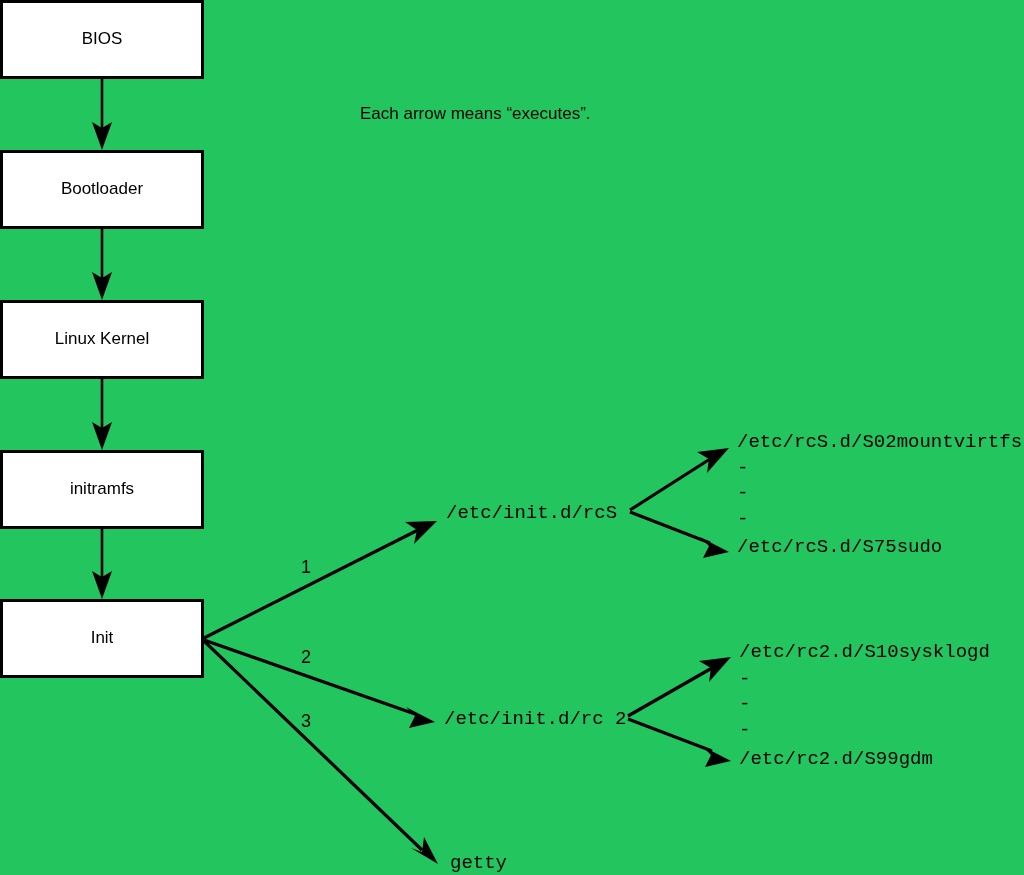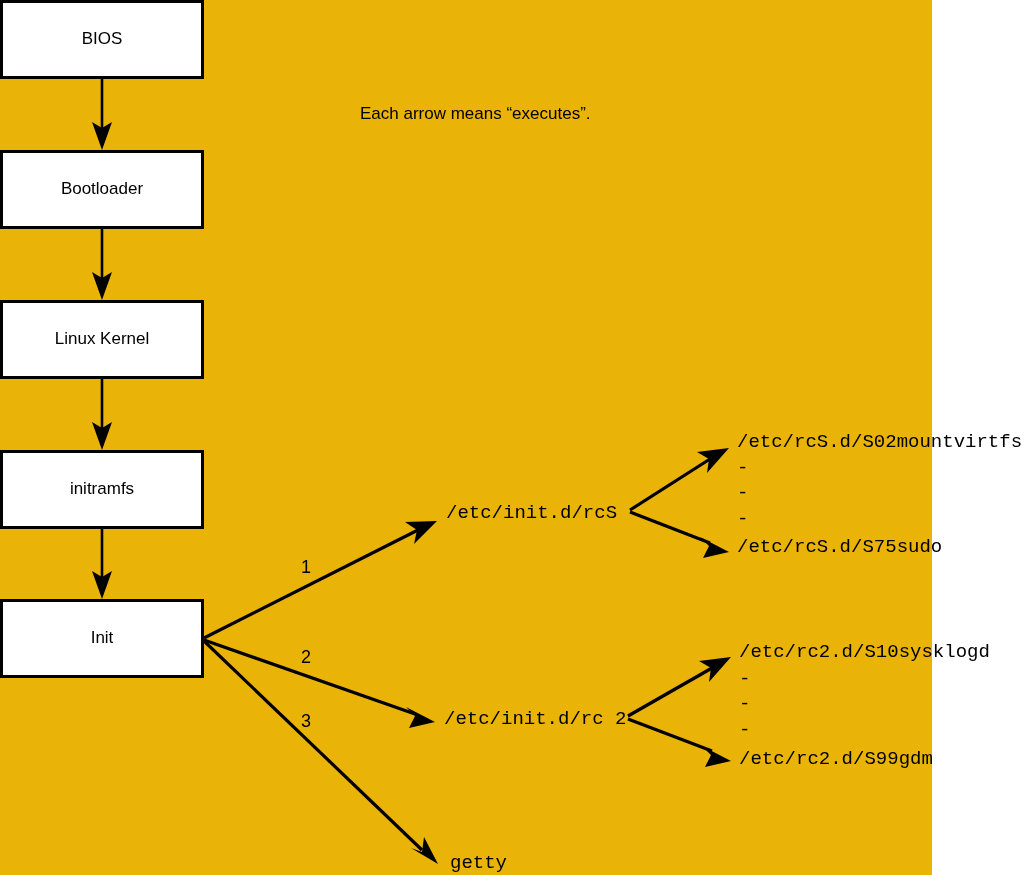--- a/index.html
+++ b/index.html
@@ -8,23 +8,23 @@
     background: #ffffff;
   }
   body {
     width: 1024px;
     height: 875px;
     overflow: hidden;
     font-family: "Liberation Sans", sans-serif;
   }
   #diagram-root {
     position: relative;
-    width: 932px;
+    width: 1024px;
     height: 875px;
-    background: #eab308;
+    background: #22c55e;
   }
   svg.diagram-canvas {
     position: absolute;
     top: 0;
     left: 0;
     width: 1024px;
     height: 875px;
     display: block;
   }
   .box-rect {

